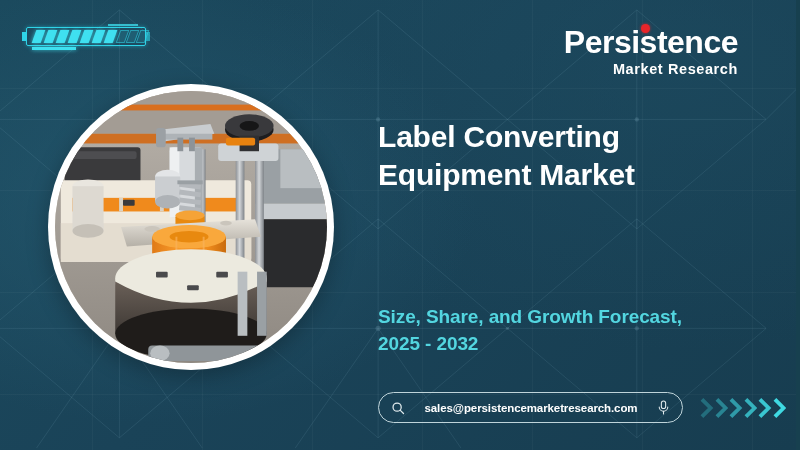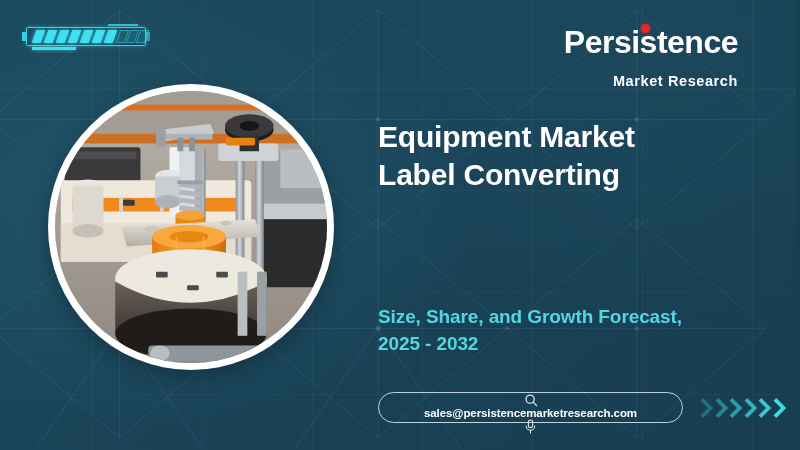--- a/index.html
+++ b/index.html
@@ -77,21 +77,21 @@
     position:relative; display:inline-block;
   }
   #logo .dot {
     position:absolute; left:77px; top:-2px;
     width:9px; height:9px; border-radius:50%;
     background:#e8252a;
     box-shadow:0 0 3px rgba(232,37,42,0.8);
   }
   #logo .sub {
     font-size:14.5px; font-weight:bold; color:#ffffff;
-    letter-spacing:0.6px; margin-top:14px;
+    letter-spacing:0.6px; margin-top:2px;
   }
 
   
   #photo-ring {
     position:absolute; left:48px; top:84px;
     width:286px; height:286px;
     border-radius:50%;
     background:#ffffff;
     padding:7px;
     box-shadow:0 6px 22px rgba(0,0,0,0.28);
@@ -126,21 +126,20 @@
 
   
   #searchbar {
     position:absolute; left:378px; top:392px;
     width:305px; height:31px;
     border:1px solid #bfd4da;
     border-radius:16px;
     display:flex; align-items:center;
     padding:0 12px;
     background:transparent;
-    flex-direction:column;
   }
   #searchbar .q { flex:0 0 auto; display:flex; align-items:center; }
   #searchbar .email {
     flex:1 1 auto;
     text-align:center;
     color:#ffffff;
     font-size:11.5px;
     font-weight:bold;
     letter-spacing:-0.1px;
     white-space:nowrap;
@@ -336,22 +335,22 @@
         <rect x="96" y="262" width="120" height="16" rx="4" fill="#8f9599"></rect>
         <ellipse cx="108" cy="270" rx="10" ry="8" fill="#b9bec1"></ellipse>
 
         <rect x="188" y="186" width="10" height="66" fill="#b9bec1"></rect>
         <rect x="208" y="186" width="10" height="66" fill="#9aa0a4"></rect>
       </svg>
     </div>
   </div>
 
   <div id="headline">
+    <div>Label Converting</div>
     <div>Equipment Market</div>
-    <div>Label Converting</div>
   </div>
 
   <div id="subhead">
     <div>Size, Share, and Growth Forecast,</div>
     <div>2025 - 2032</div>
   </div>
 
   <div id="searchbar">
     <span class="q">
       <svg width="14" height="14" viewBox="0 0 24 24" fill="none" stroke="#dfe9ec" stroke-width="2.2" stroke-linecap="round">

